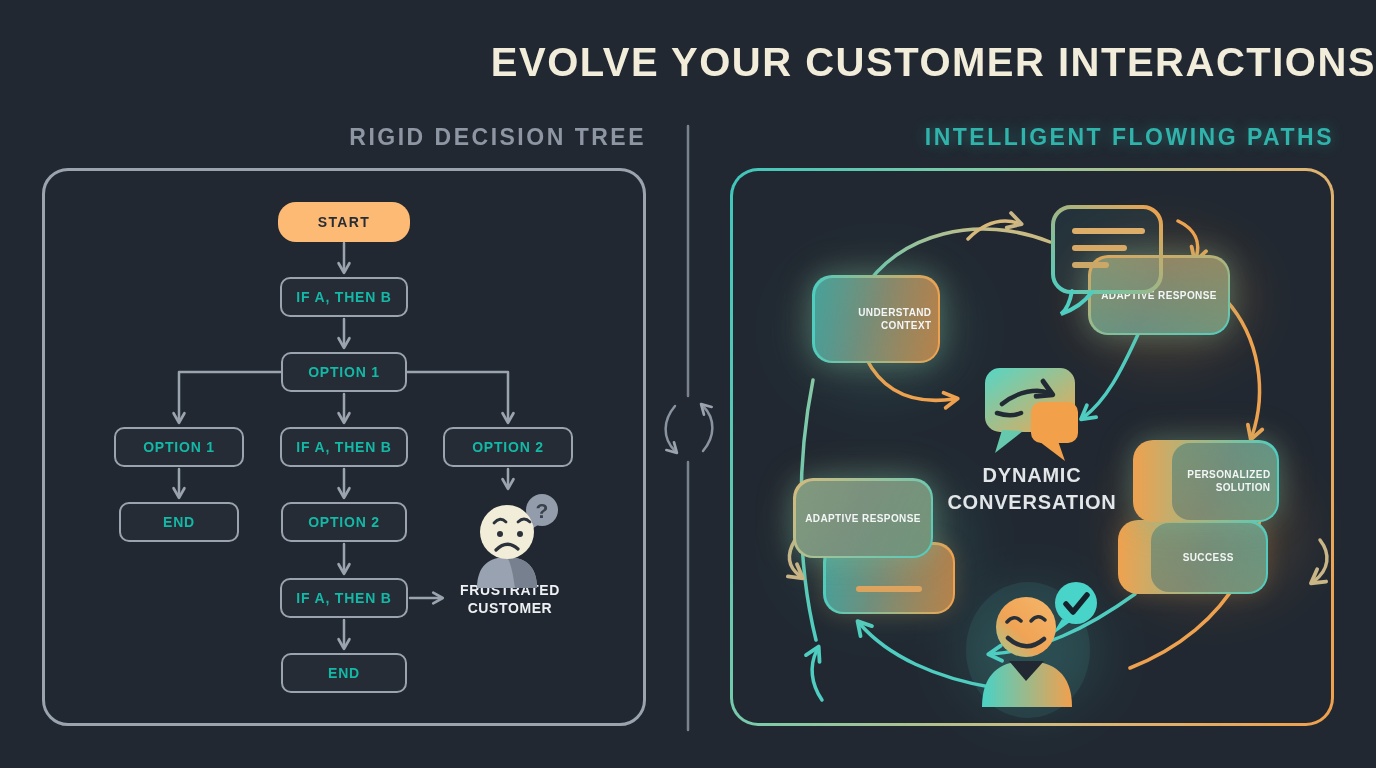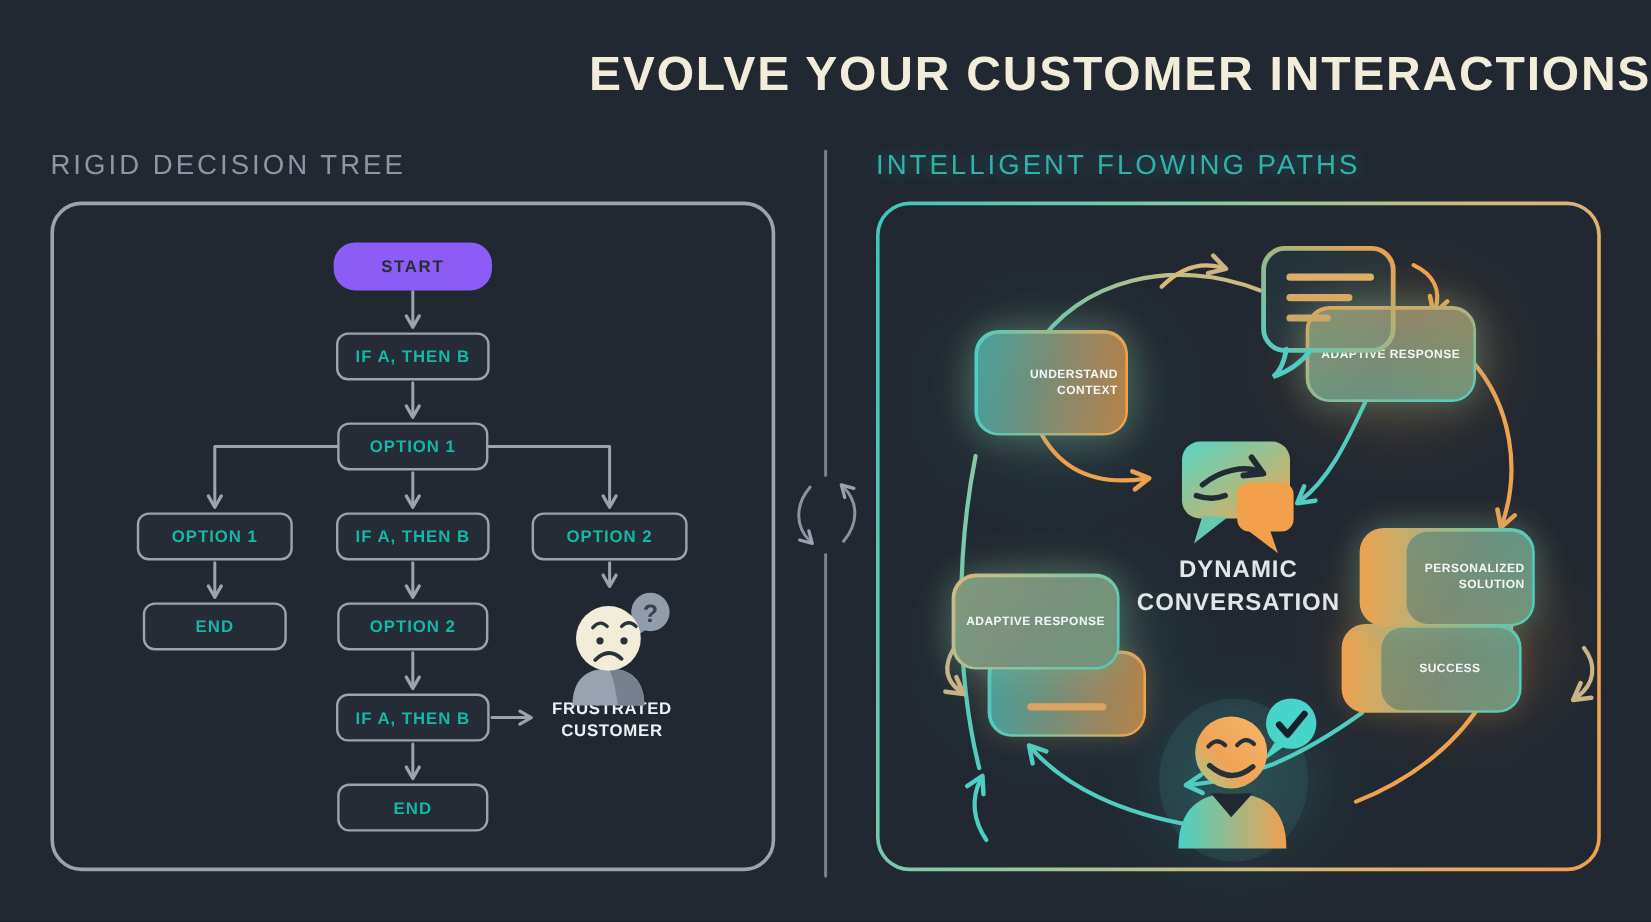--- a/index.html
+++ b/index.html
@@ -6,22 +6,22 @@
   .stage{
     position:relative;width:1376px;height:768px;overflow:hidden;
     background:#212831;
     font-family:"Liberation Sans", sans-serif;
   }
   .page-title{
     position:absolute;left:0;top:40px;width:100%;text-align:right;
     color:#f2edda;font-size:40px;font-weight:800;letter-spacing:1.5px;
   }
   .panel-header{
-    position:absolute;top:124px;width:604px;text-align:left;
-    font-size:23px;font-weight:400;letter-spacing:2.5px;
+    position:absolute;top:124px;width:604px;text-align:right;
+    font-size:23px;font-weight:700;letter-spacing:2.5px;
   }
   .panel-header.left{left:42px;color:#8d96a2;}
   .panel-header.right{left:730px;color:#2fb3ab;text-shadow:0 0 14px rgba(47,179,171,.45);}
   .left-panel{
     position:absolute;left:42px;top:168px;width:598px;height:552px;
     border:3px solid #9aa3ae;border-radius:26px;z-index:0;
   }
   .right-panel{
     position:absolute;left:730px;top:168px;width:604px;height:558px;
     padding:0;border-radius:28px;z-index:0;box-sizing:border-box;
@@ -33,21 +33,21 @@
   }
   .glow{position:absolute;border-radius:50%;filter:blur(30px);opacity:.16;z-index:1;pointer-events:none;}
   .lines-svg{position:absolute;left:0;top:0;z-index:1;pointer-events:none;}
   .icons-svg{position:absolute;left:0;top:0;z-index:4;pointer-events:none;}
   .fnode{
     position:absolute;display:flex;align-items:center;justify-content:center;
     border:2.5px solid #9aa3ae;border-radius:10px;z-index:2;
     color:#14b8a6;font-size:14px;font-weight:700;letter-spacing:.8px;
     background:rgba(255,255,255,0.02);box-sizing:border-box;text-align:center;
   }
-  .fnode.start{background:#8b5cf6;border:none;color:#272d36;letter-spacing:1.4px;border-radius:18px;}
+  .fnode.start{background:#fdba74;border:none;color:#272d36;letter-spacing:1.4px;border-radius:18px;}
   .flabel{
     position:absolute;z-index:2;text-align:center;color:#eef1f4;
     font-size:14px;font-weight:800;letter-spacing:.6px;line-height:1.3;
   }
   .bubble{
     position:absolute;padding:2.5px;border-radius:20px;z-index:3;box-sizing:border-box;
     box-shadow:0 0 26px rgba(78,205,192,.28),0 0 40px rgba(238,162,79,.20);
   }
   .bubble-inner{
     width:100%;height:100%;border-radius:18px;display:flex;align-items:center;justify-content:center;

